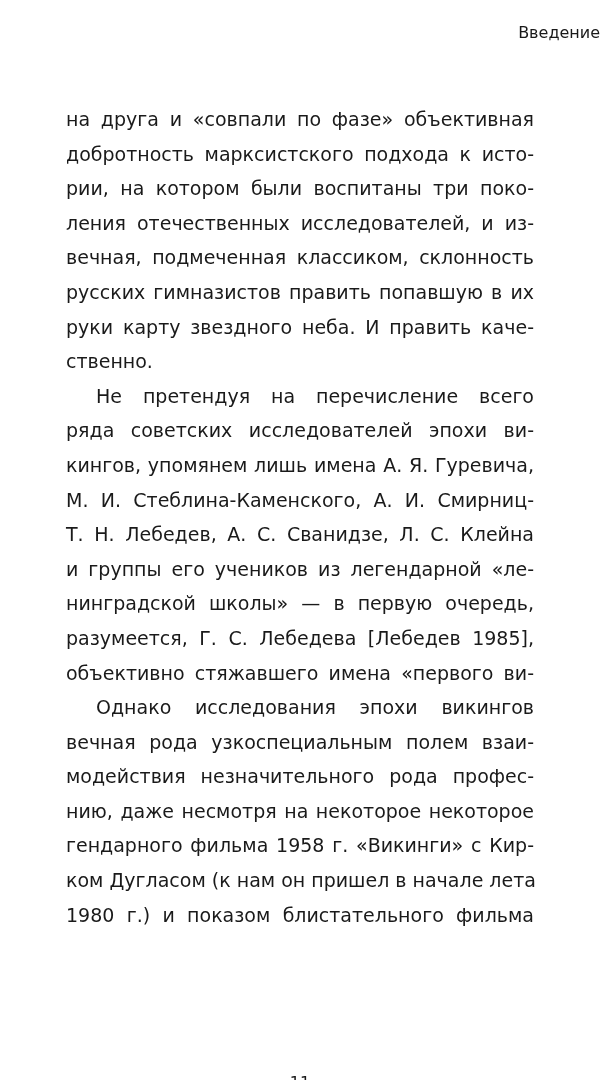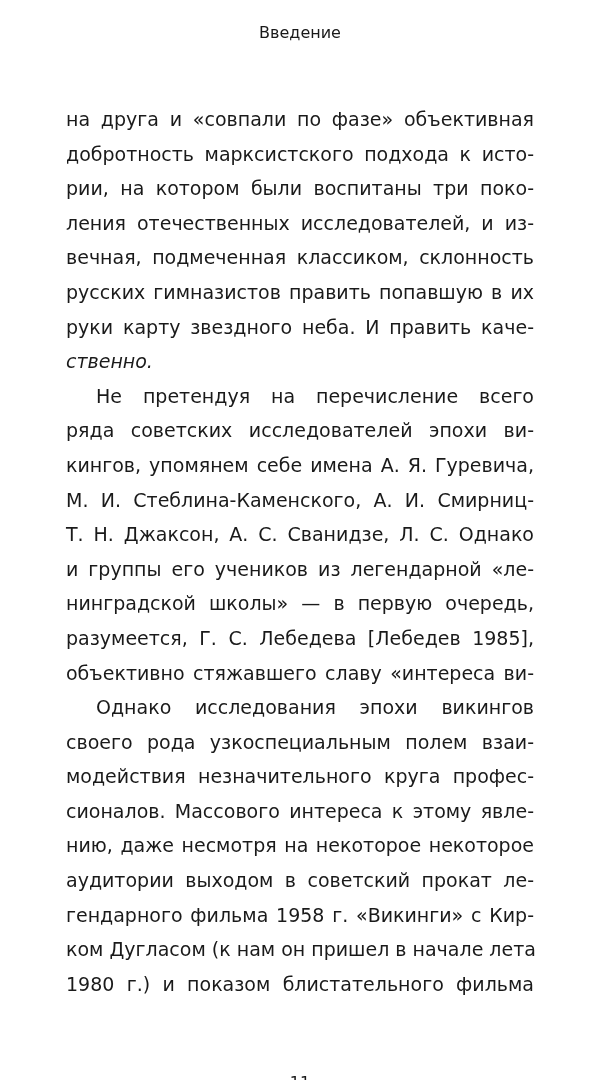--- a/index.html
+++ b/index.html
@@ -1,54 +1,52 @@
 <!DOCTYPE html>
 <html><head>
   <meta charset="utf-8">
   <style>
     html, body { margin: 0; padding: 0; background: #ffffff; }
     body { width: 600px; height: 1080px; position: relative; overflow: hidden;
            font-family: "DejaVu Sans", sans-serif; color: #1a1a1a; }
-    .running-head { position: absolute; top: 22px; left: 0; width: 600px; text-align: center;
+    .running-head { position: absolute; top: 22px; left: 0; width: 600px; text-align: right;
                     font-size: 16px; line-height: 22px; }
     .body-text { position: absolute; top: 102px; left: 66px; width: 468px; }
     .line { display: block; height: 34.6px; line-height: 34.6px; font-size: 19px;
             white-space: nowrap; text-align: justify; text-align-last: justify; }
-    .line.last { text-align-last: left; font-style: italic; }
+    .line.last { text-align-last: left; }
     .line.indent { padding-left: 30px; }
     .page-number { position: absolute; top: 1036px; left: 0; width: 600px; text-align: center;
                    font-size: 16px; line-height: 22px; margin-top: 36px; }
   </style>
 </head>
 <body>
 
 <div class="running-head">Введение</div>
 
 <div class="body-text" id="body-text">
     <span class="line">на друга и «совпали по фазе» объективная</span>
     <span class="line">добротность марксистского подхода к исто-</span>
     <span class="line">рии, на котором были воспитаны три поко-</span>
     <span class="line">ления отечественных исследователей, и из-</span>
     <span class="line">вечная, подмеченная классиком, склонность</span>
     <span class="line">русских гимназистов править попавшую в их</span>
     <span class="line">руки карту звездного неба. И править каче-</span>
     <span class="line last">ственно.</span>
     <span class="line indent">Не претендуя на перечисление всего</span>
     <span class="line">ряда советских исследователей эпохи ви-</span>
-    <span class="line">кингов, упомянем себе имена А. Я. Гуревича,</span>
+    <span class="line">кингов, упомянем лишь имена А. Я. Гуревича,</span>
     <span class="line">М. И. Стеблина-Каменского, А. И. Смирниц-</span>
-    <span class="line">Т. Н. Джаксон, А. С. Сванидзе, Л. С. Однако</span>
+    <span class="line">Т. Н. Лебедев, А. С. Сванидзе, Л. С. Клейна</span>
     <span class="line">и группы его учеников из легендарной «ле-</span>
     <span class="line">нинградской школы» — в первую очередь,</span>
     <span class="line">разумеется, Г. С. Лебедева [Лебедев 1985],</span>
-    <span class="line">объективно стяжавшего славу «интереса ви-</span>
+    <span class="line">объективно стяжавшего имена «первого ви-</span>
     <span class="line indent">Однако исследования эпохи викингов</span>
-    <span class="line">своего рода узкоспециальным полем взаи-</span>
-    <span class="line">модействия незначительного круга профес-</span>
-    <span class="line">сионалов. Массового интереса к этому явле-</span>
+    <span class="line">вечная рода узкоспециальным полем взаи-</span>
+    <span class="line">модействия незначительного рода профес-</span>
     <span class="line">нию, даже несмотря на некоторое некоторое</span>
-    <span class="line">аудитории выходом в советский прокат ле-</span>
     <span class="line">гендарного фильма 1958 г. «Викинги» с Кир-</span>
     <span class="line">ком Дугласом (к нам он пришел в начале лета</span>
     <span class="line">1980 г.) и показом блистательного фильма</span>
   </div>
 
 <div class="page-number">11</div>
 
 </body></html>

